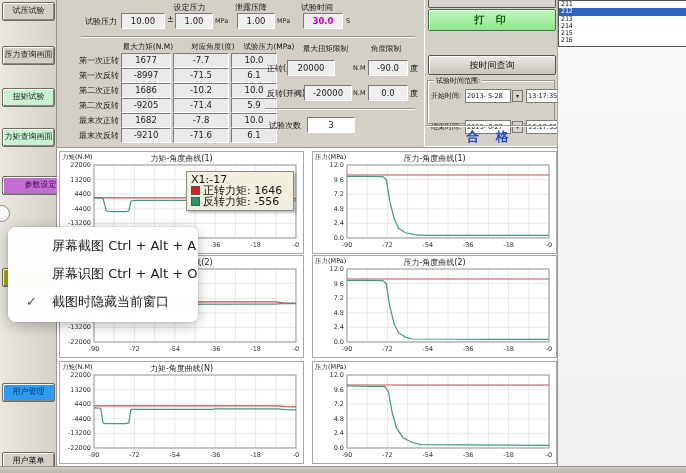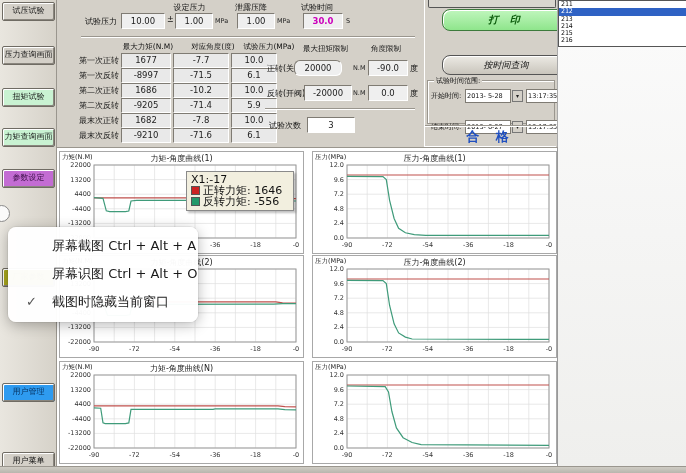--- a/index.html
+++ b/index.html
@@ -29,23 +29,23 @@
   .magenta{color:#cc00bb;font-weight:bold;}
   .thead{position:absolute;font-size:7.5px;white-space:nowrap;color:#111;}
   #rtable{position:absolute;left:12px;top:53px;}
   .trow{display:grid;grid-template-columns:50px 50px 56px 46px;column-gap:2px;
         align-items:center;height:15px;}
   .tlabel{font-size:8px;text-align:right;white-space:nowrap;}
   .tfield{height:13px;font-size:8.5px;line-height:13px;text-align:center;background:#e9e9e9;
     border:1px solid;border-color:#7f7b73 #fff #fff #7f7b73;color:#222;}
   
   #query{left:424px;top:0;width:132px;height:147px;background:#d4d0c8;border-left:1px solid #fff;}
-  .qbtn{position:absolute;left:17px;width:126px;text-align:center;border:1px solid #555;
-    border-radius:8px;background:linear-gradient(#eceae4,#c9c5bc);
-    box-shadow:inset 1px 1px 0 #fff;font-size:9px;cursor:default;font-style:italic;}
+  .qbtn{position:absolute;left:3px;width:126px;text-align:center;border:1px solid #555;
+    border-radius:2px;background:linear-gradient(#eceae4,#c9c5bc);
+    box-shadow:inset 1px 1px 0 #fff;font-size:9px;cursor:default;}
   #print-btn{top:9px;height:20px;line-height:20px;font-size:10px;letter-spacing:4px;
     background:linear-gradient(#c0f6bd,#8fe58c);color:#0a5a0a;font-weight:bold;border-color:#3c7a3c;}
   #btn-report{top:33px;height:18px;line-height:18px;}
   #btn-time{top:55px;height:18px;line-height:18px;}
   #time-range{position:absolute;left:2px;top:80px;width:126px;height:42px;
     border:1px solid #9a968e;box-shadow:inset 1px 1px 0 #fff;}
   #time-range-title{position:absolute;left:6px;top:-5px;font-size:7px;background:#d4d0c8;padding:0 2px;}
   .trrow{position:absolute;left:3px;height:13px;display:flex;align-items:center;}
   .trlabel{font-size:7px;width:34px;white-space:nowrap;}
   .dtfield{height:12px;background:#fff;border:1px solid #7f7b73;font-size:6.5px;
@@ -93,21 +93,21 @@
     background:#d9d6cf;border:1px solid #555;border-top:none;border-radius:0 0 2px 2px;}
 </style>
 </head>
 <body>
 
 <div id="sidebar" class="abs">
     <div class="sbtn gray" style="top: 2px;">试压试验</div>
     <div class="sbtn gray" style="top: 46px;">压力查询画面</div>
     <div class="sbtn green" style="top: 88px;">扭矩试验</div>
     <div class="sbtn green" style="top: 128px;">力矩查询画面</div>
-    <div class="sbtn purple" style="top: 169px;">参数设定</div>
+    <div class="sbtn purple" style="top: 176px; padding-left: 12px;">参数设定</div>
     <div class="sbtn olive" style="top: 268px;">厂家参数</div>
     <div class="sbtn blue" style="top: 383px;">用户管理</div>
     <div class="sbtn gray" style="top: 452px;">用户菜单</div>
   </div>
 <div id="splitter-knob" class="abs"></div>
 
 <div id="settings" class="abs">
   <span class="lbl" style="left:80px;top:2px;width:105px;text-align:center;">设定压力</span>
   <span class="lbl" style="left:28px;top:16px;">试验压力</span>
   <span class="field" style="left:64px;top:13px;width:42px;">10.00</span>
@@ -161,21 +161,21 @@
         <span class="tfield">-9210</span>
         <span class="tfield">-71.6</span>
         <span class="tfield">6.1</span>
       </div>
     </div>
 
   <span class="thead" style="left:246px;top:44px;">最大扭矩限制</span>
   <span class="thead" style="left:314px;top:44px;">角度限制</span>
 
   <span class="lbl" style="left:210px;top:63px;">正转(关阀)</span>
-  <span class="field" style="left:237px;top:60px;width:46px;border-radius:6px;">20000</span>
+  <span class="field" style="left:230px;top:60px;width:46px;">20000</span>
   <span class="unit" style="left:296px;top:64px;">N.M</span>
   <span class="field" style="left:311px;top:60px;width:38px;">-90.0</span>
   <span class="lbl" style="left:353px;top:63px;">度</span>
 
   <span class="lbl" style="left:210px;top:88px;">反转(开阀)</span>
   <span class="field" style="left:247px;top:85px;width:46px;">-20000</span>
   <span class="unit" style="left:296px;top:89px;">N.M</span>
   <span class="field" style="left:311px;top:85px;width:38px;">0.0</span>
   <span class="lbl" style="left:353px;top:88px;">度</span>
 

